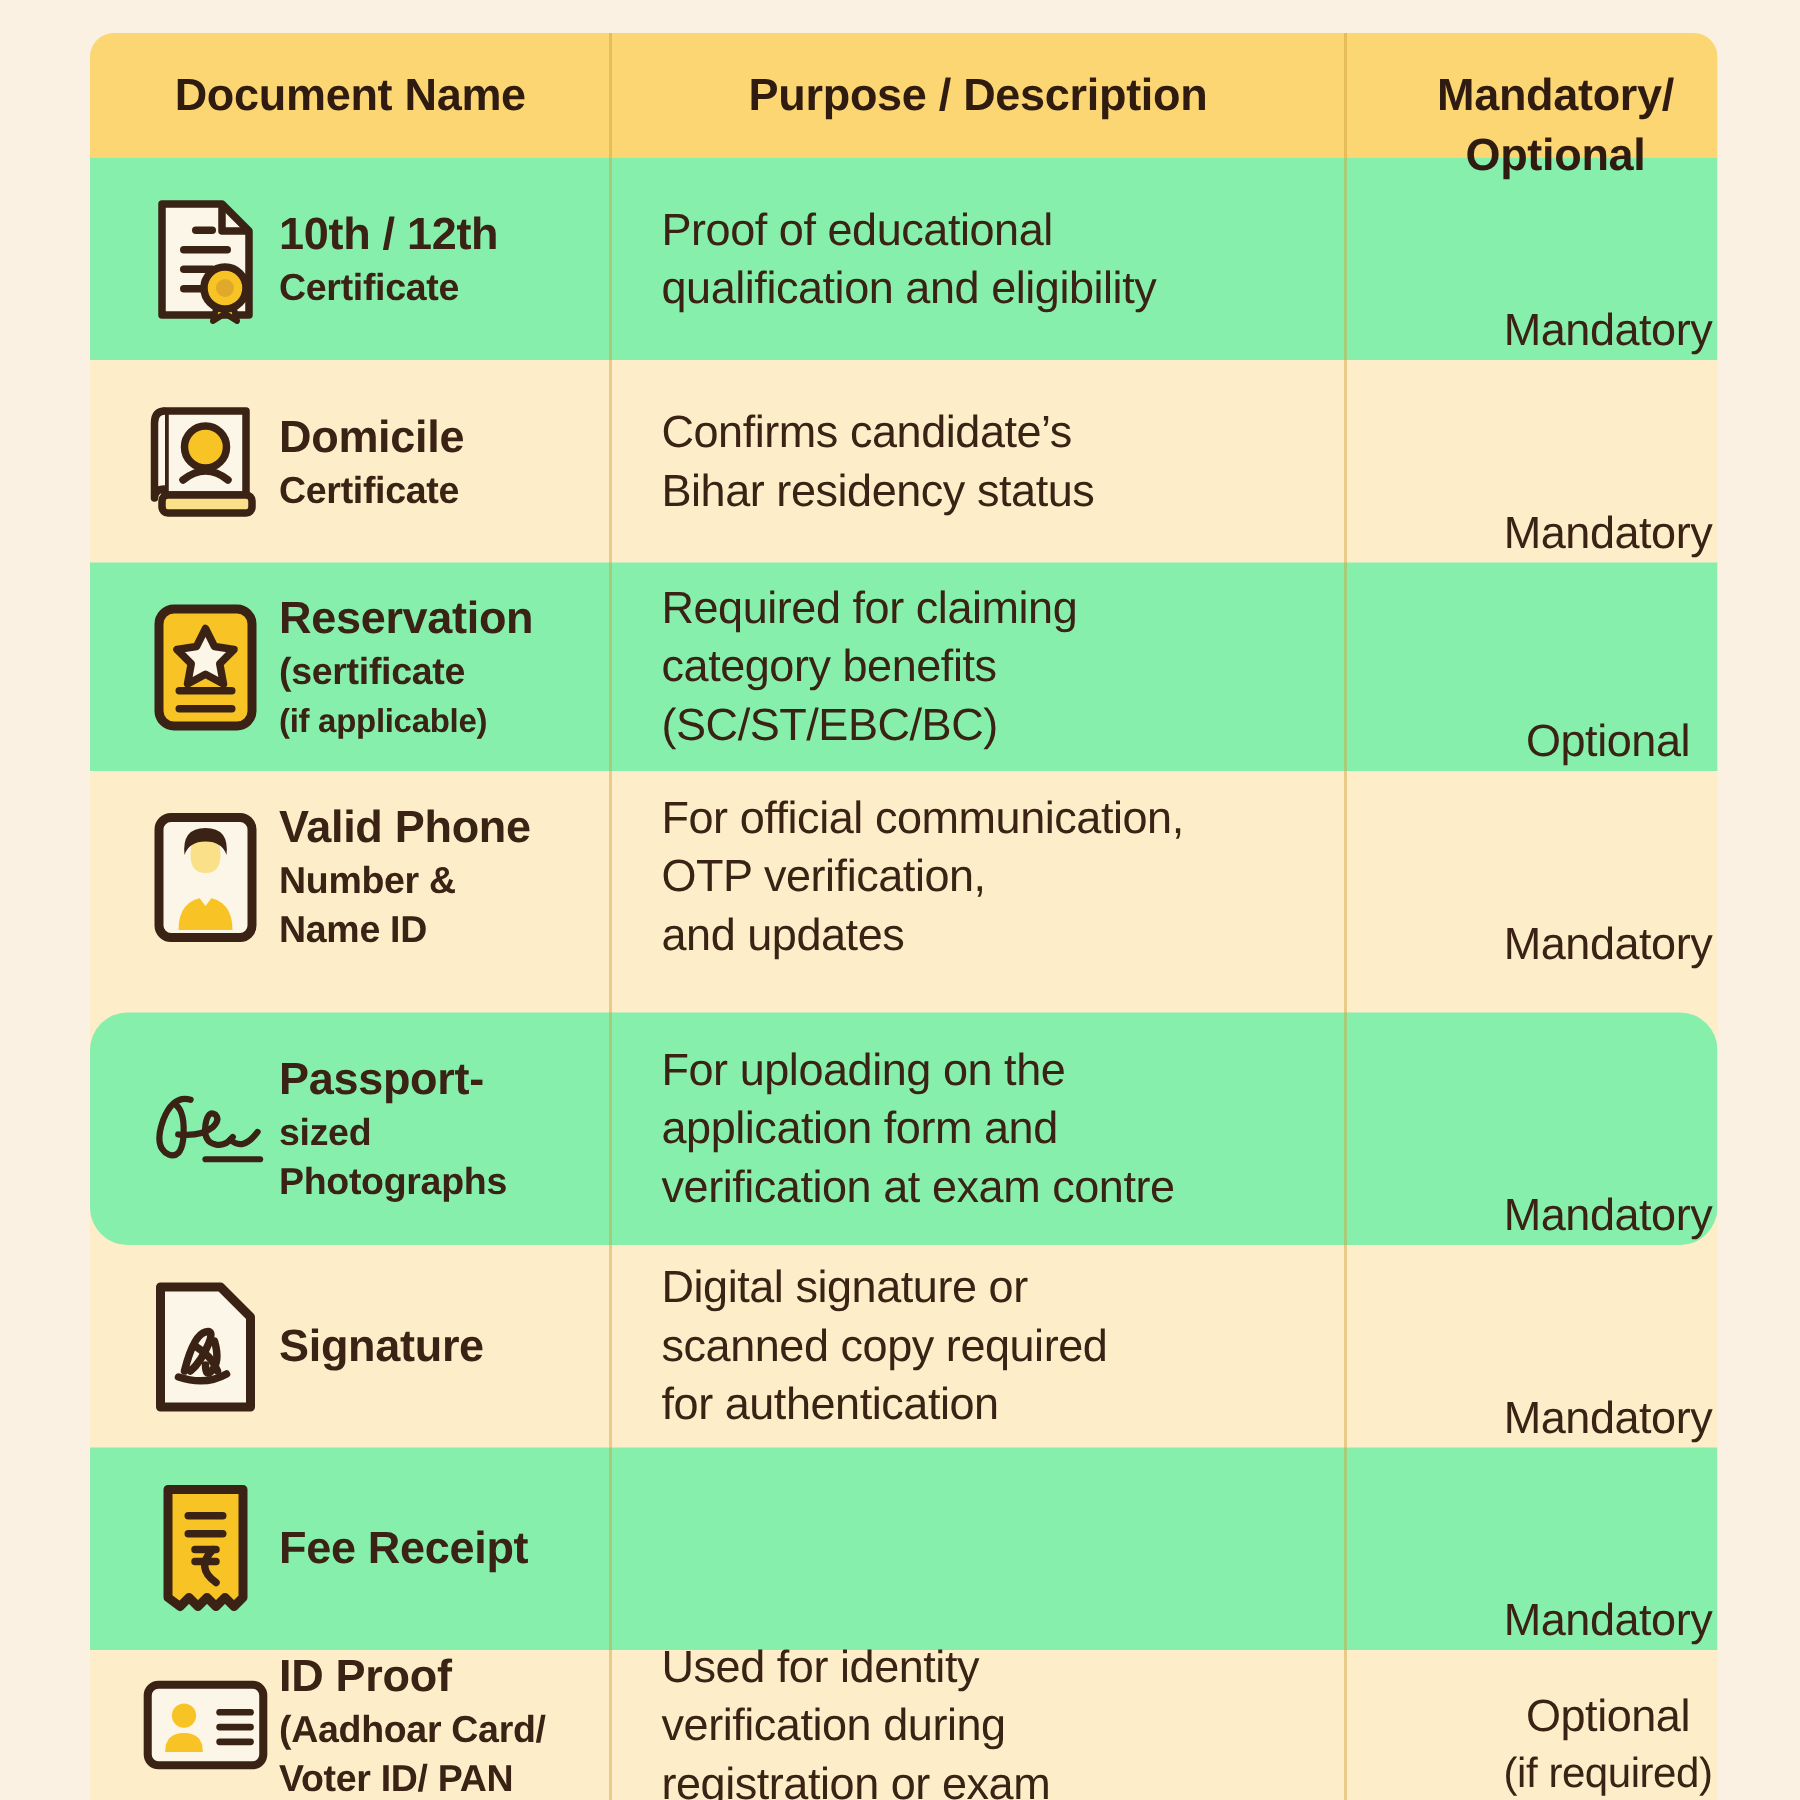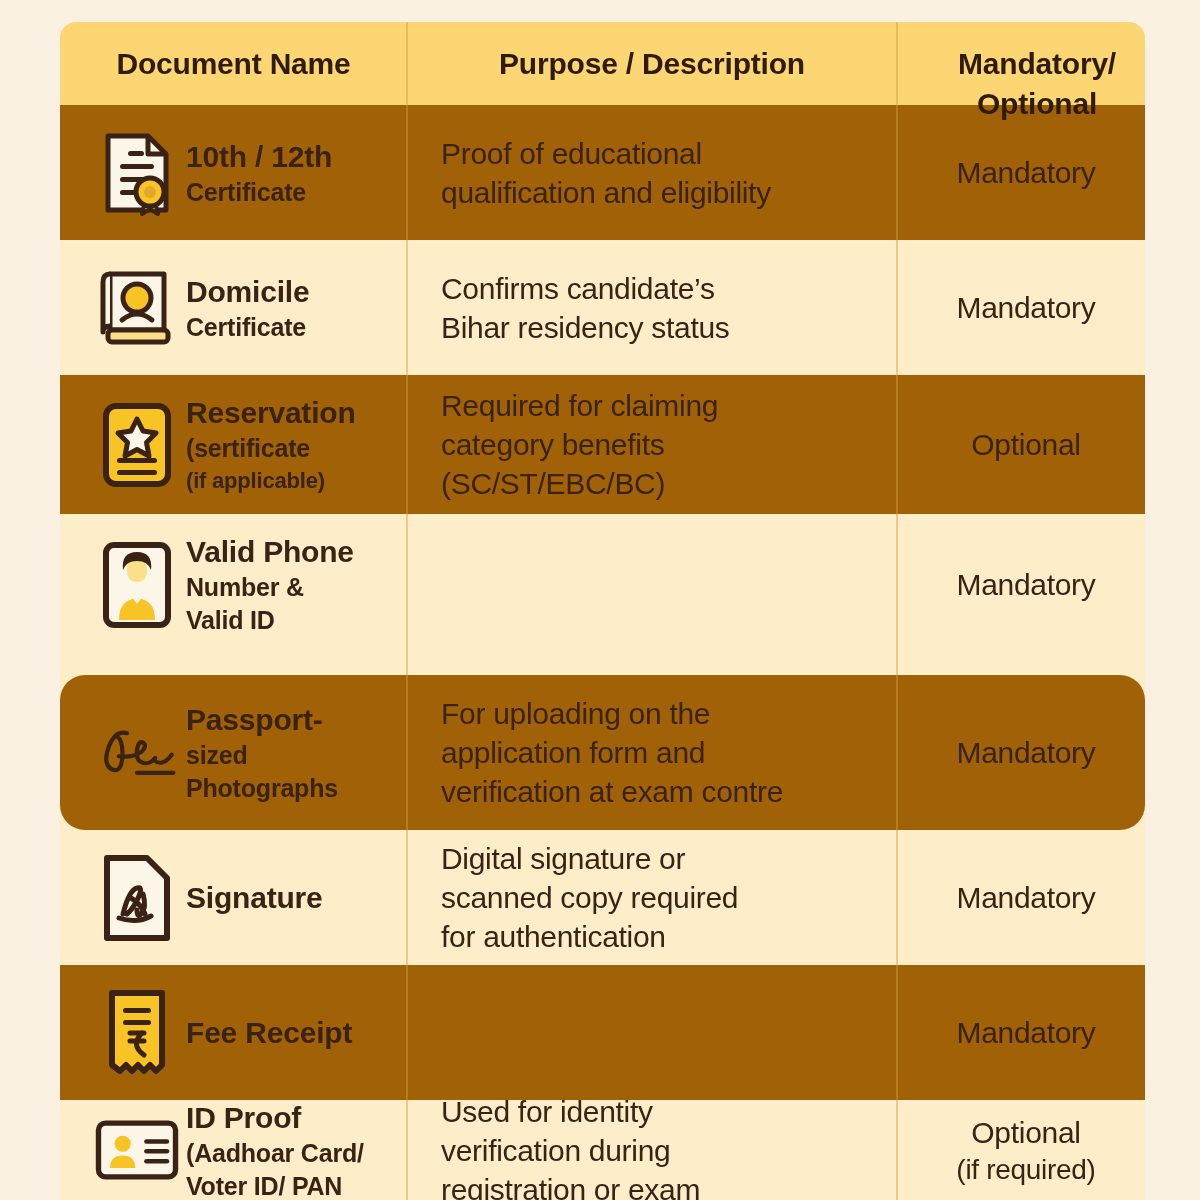--- a/index.html
+++ b/index.html
@@ -56,21 +56,21 @@
   .th-purp   { left: 347px; width: 490px; }
   .th-mand   { left: 837px; width: 248px; padding-left: 32px; }
 
   
   .row {
     position: absolute;
     left: 0;
     width: 100%;
     box-sizing: border-box;
   }
-  .row.odd  { background: #a16207; }
+  .row.odd  { background: #86efac; }
   .row.even { background: #FDEEC9; }
 
   .cell {
     position: absolute;
     top: 0;
     height: 100%;
     box-sizing: border-box;
     color: #3A2214;
   }
   .c-name {
@@ -81,24 +81,24 @@
     padding: 0 6px 0 34px;
   }
   .c-purp {
     left: 347px;
     width: 490px;
     display: flex;
     align-items: center;
     padding: 0 14px 0 34px;
   }
   .c-mand {
-    left: 830px;
+    left: 876px;
     width: 248px;
     display: flex;
-    align-items: center;
+    align-items: flex-end;
     justify-content: center;
     text-align: center;
     padding-left: 24px;
   }
 
   
   .vline {
     position: absolute;
     top: 0;
     width: 2px;
@@ -245,21 +245,26 @@
           <div class="icon-wrap">
     <svg width="72" height="90" viewBox="0 0 72 90">
       <rect x="5" y="5" width="62" height="80" rx="8" fill="#FCF6E8" stroke="#3A2214" stroke-width="6"></rect>
       <path d="M18 80 q0 -20 18 -22 q18 2 18 22z" fill="#F7C325"></path>
       <path d="M36 42 q-10 0 -10 -12 q0 -14 10 -14 q10 0 10 14 q0 12 -10 12z" fill="#FBE08A"></path>
       <path d="M22 30 q-2 -18 14 -18 q16 0 14 18 q-3 -9 -14 -9 q-11 0 -14 9z" fill="#3A2214"></path>
       <path d="M30 56 l6 8 6 -8" fill="#FCF6E8"></path>
       <path d="M18 80 q0 -20 18 -22 q18 2 18 22" fill="none" stroke="#3A2214" stroke-width="0"></path>
     </svg>
           </div>
-          <div class="doc-label"><span>Valid Phone</span><span class="sub">Number &amp;</span><span class="sub">Valid ID</span></div>
+          <div class="doc-label"><span>Valid Phone</span><span class="sub">Number &amp;</span><span class="sub">Name ID</span></div>
+        </div>
+        <div class="cell c-purp">
+          <div class="purp-text">For official communication,
+OTP verification,
+and updates</div>
         </div>
         <div class="cell c-mand">
           <div class="mand-text"><span>Mandatory</span></div>
         </div>
       </div>
       <div class="row odd" style="top: 653px; height: 155px; border-radius: 25px;">
         <div class="cell c-name">
           <div class="icon-wrap">
     <svg width="104" height="72" viewBox="0 0 104 72">
       <path d="M40 12 q-14 -4 -22 16 q-8 22 4 28 q10 4 12 -12 q2 -22 -6 -28" fill="none" stroke="#3A2214" stroke-width="5" stroke-linecap="round"></path>

